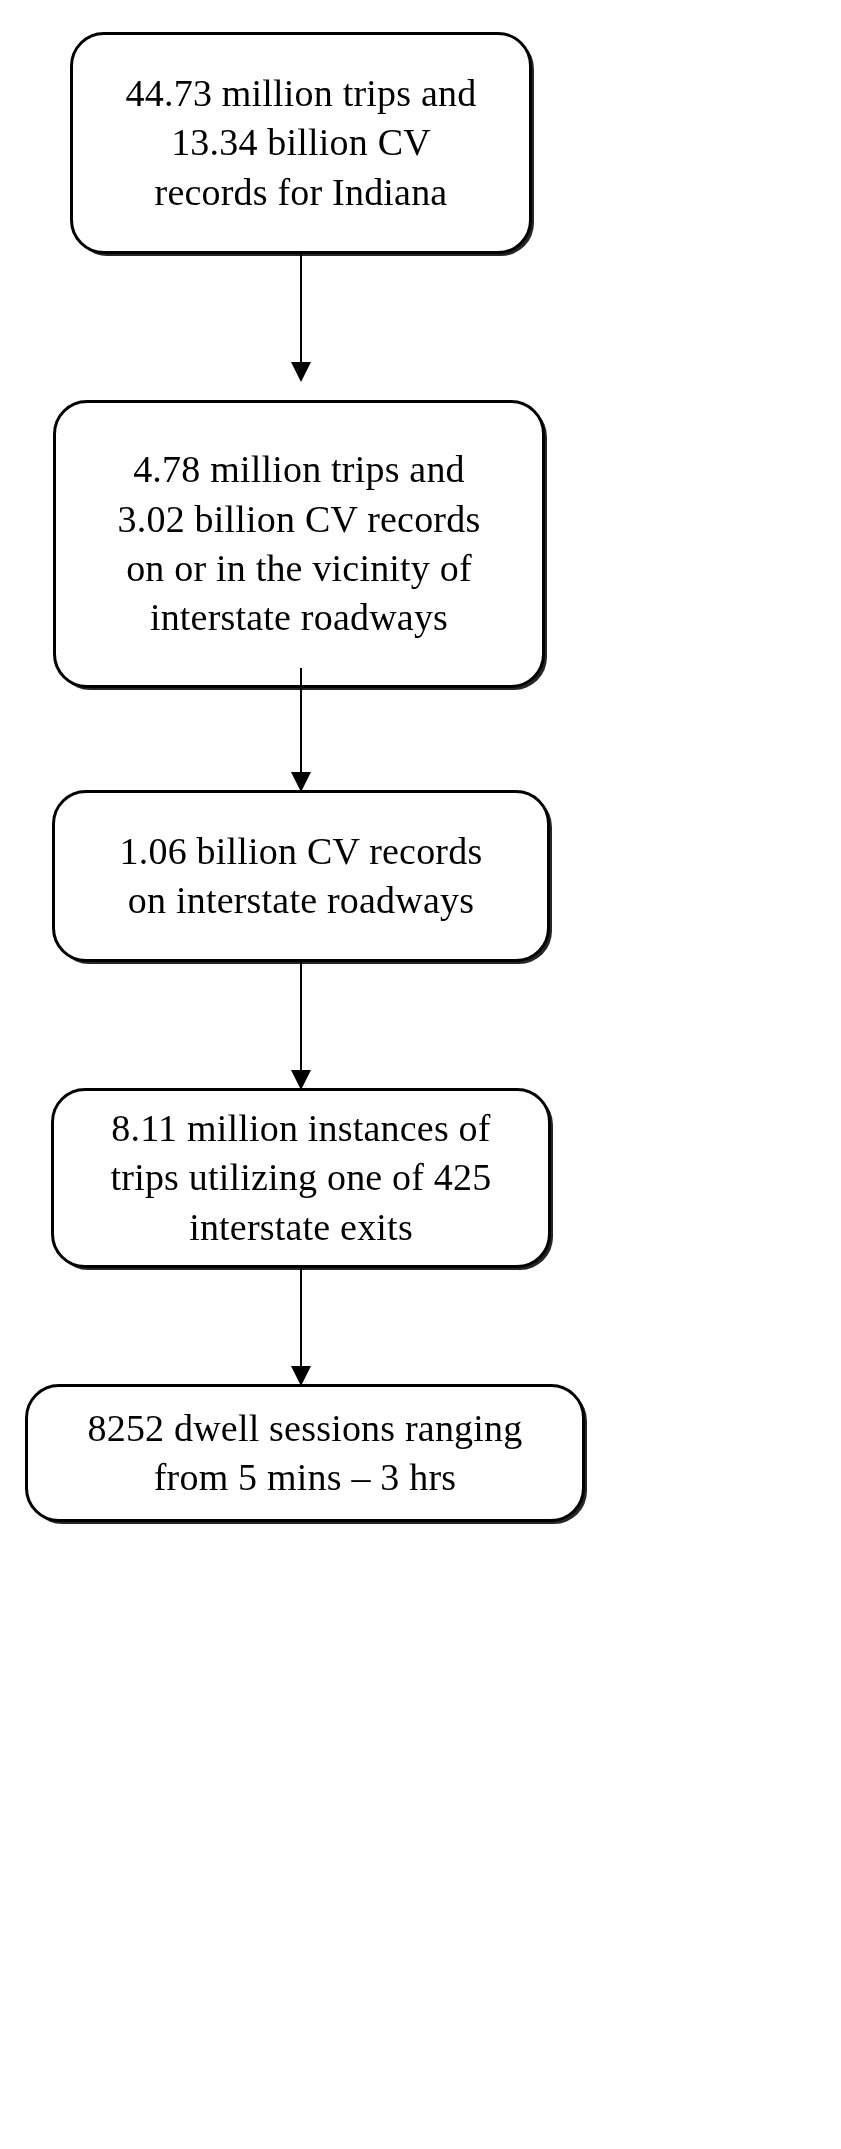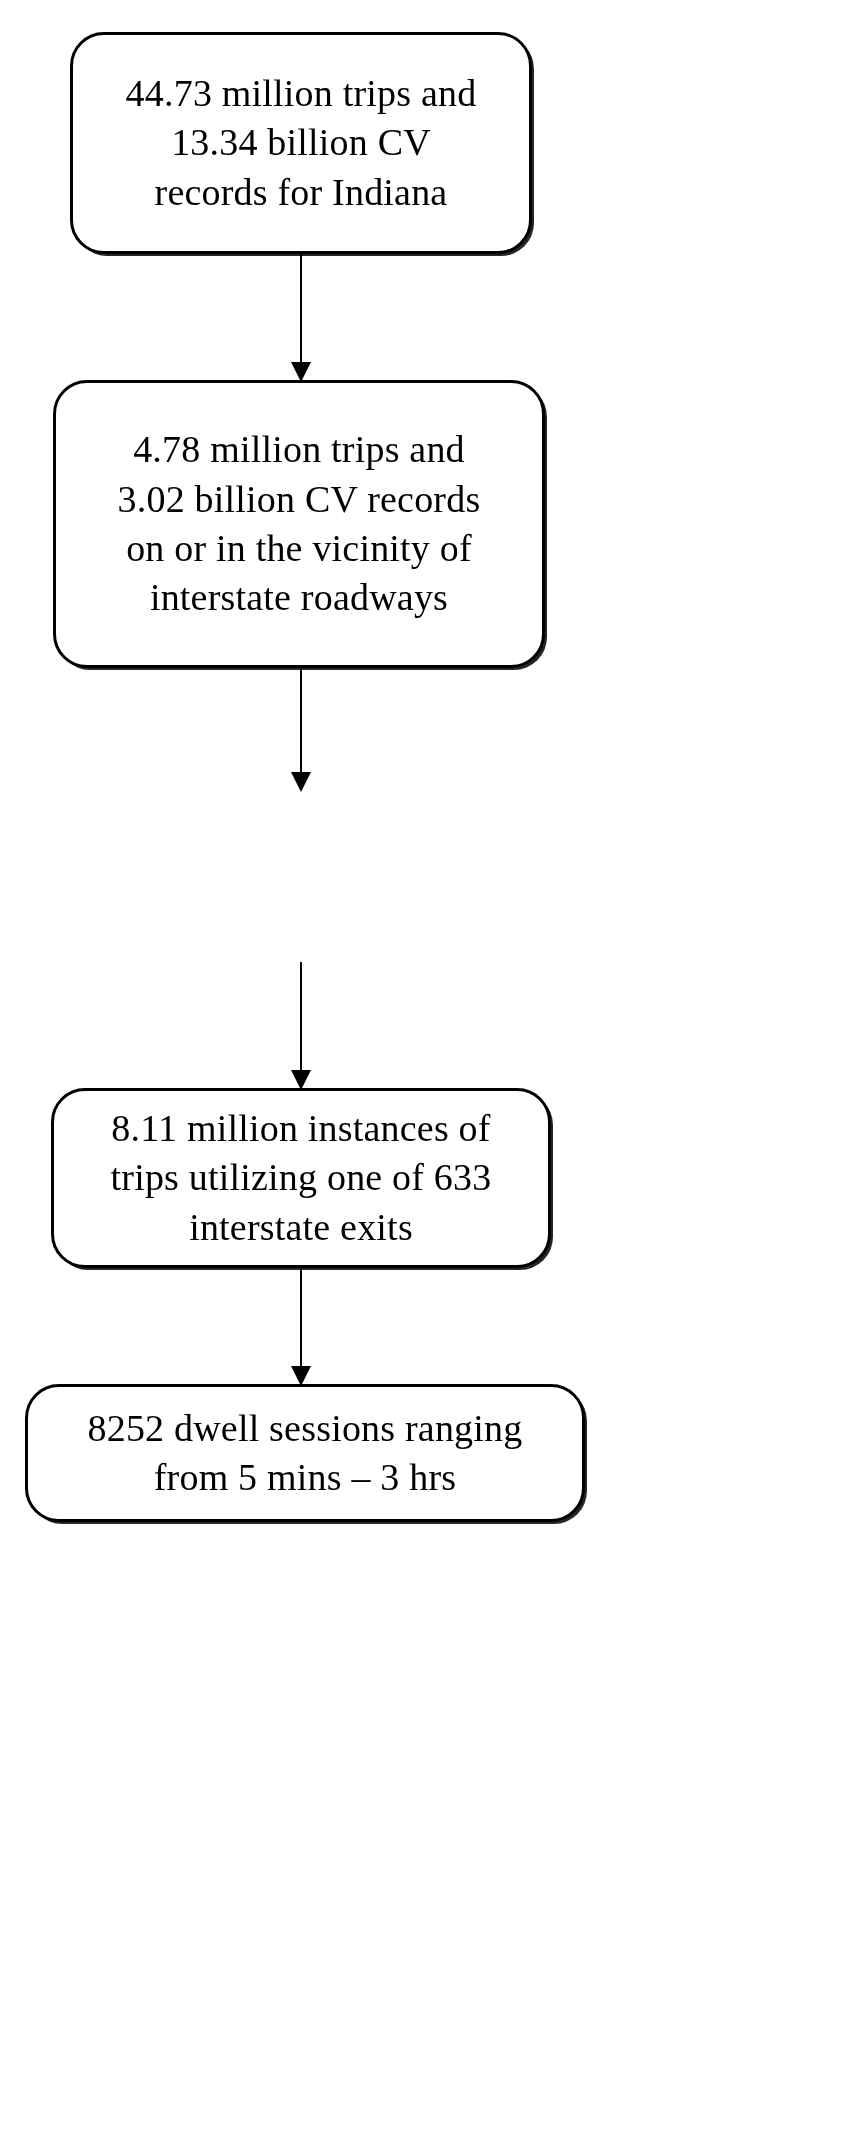--- a/index.html
+++ b/index.html
@@ -32,21 +32,21 @@
     box-shadow: 3px 3px 0 -1px rgba(0,0,0,0.85);
   }
   .flow-node .node-text {
     display: block;
     padding: 0 14px;
     white-space: pre-line;
   }
 
   
   #node-1 { left: 70px;  top: 32px;   width: 462px; height: 222px; }
-  #node-2 { left: 53px;  top: 380px;  width: 492px; height: 288px; }
+  #node-2 { left: 53px;  top: 400px;  width: 492px; height: 288px; }
   #node-3 { left: 52px;  top: 790px;  width: 498px; height: 172px; }
   #node-4 { left: 51px;  top: 1088px; width: 500px; height: 180px; }
   #node-5 { left: 25px;  top: 1384px; width: 560px; height: 138px; text-align: center; }
 
   
   .connector {
     position: absolute;
     width: 24px;
     left: 289px;
   }
@@ -104,29 +104,33 @@
 3.02 billion CV records
 on or in the vicinity of
 interstate roadways</span>
   </div>
 
   <div class="connector" id="conn-2">
     <div class="stem"></div>
     <div class="head"></div>
   </div>
 
+  <div class="flow-node" id="node-3">
+    <span class="node-text">1.06 billion CV records
+on interstate roadways</span>
+  </div>
 
   <div class="connector" id="conn-3">
     <div class="stem"></div>
     <div class="head"></div>
   </div>
 
   <div class="flow-node" id="node-4">
     <span class="node-text">8.11 million instances of
-trips utilizing one of 633
+trips utilizing one of 425
 interstate exits</span>
   </div>
 
   <div class="connector" id="conn-4">
     <div class="stem"></div>
     <div class="head"></div>
   </div>
 
   <div class="flow-node" id="node-5">
     <span class="node-text">8252  dwell sessions ranging

